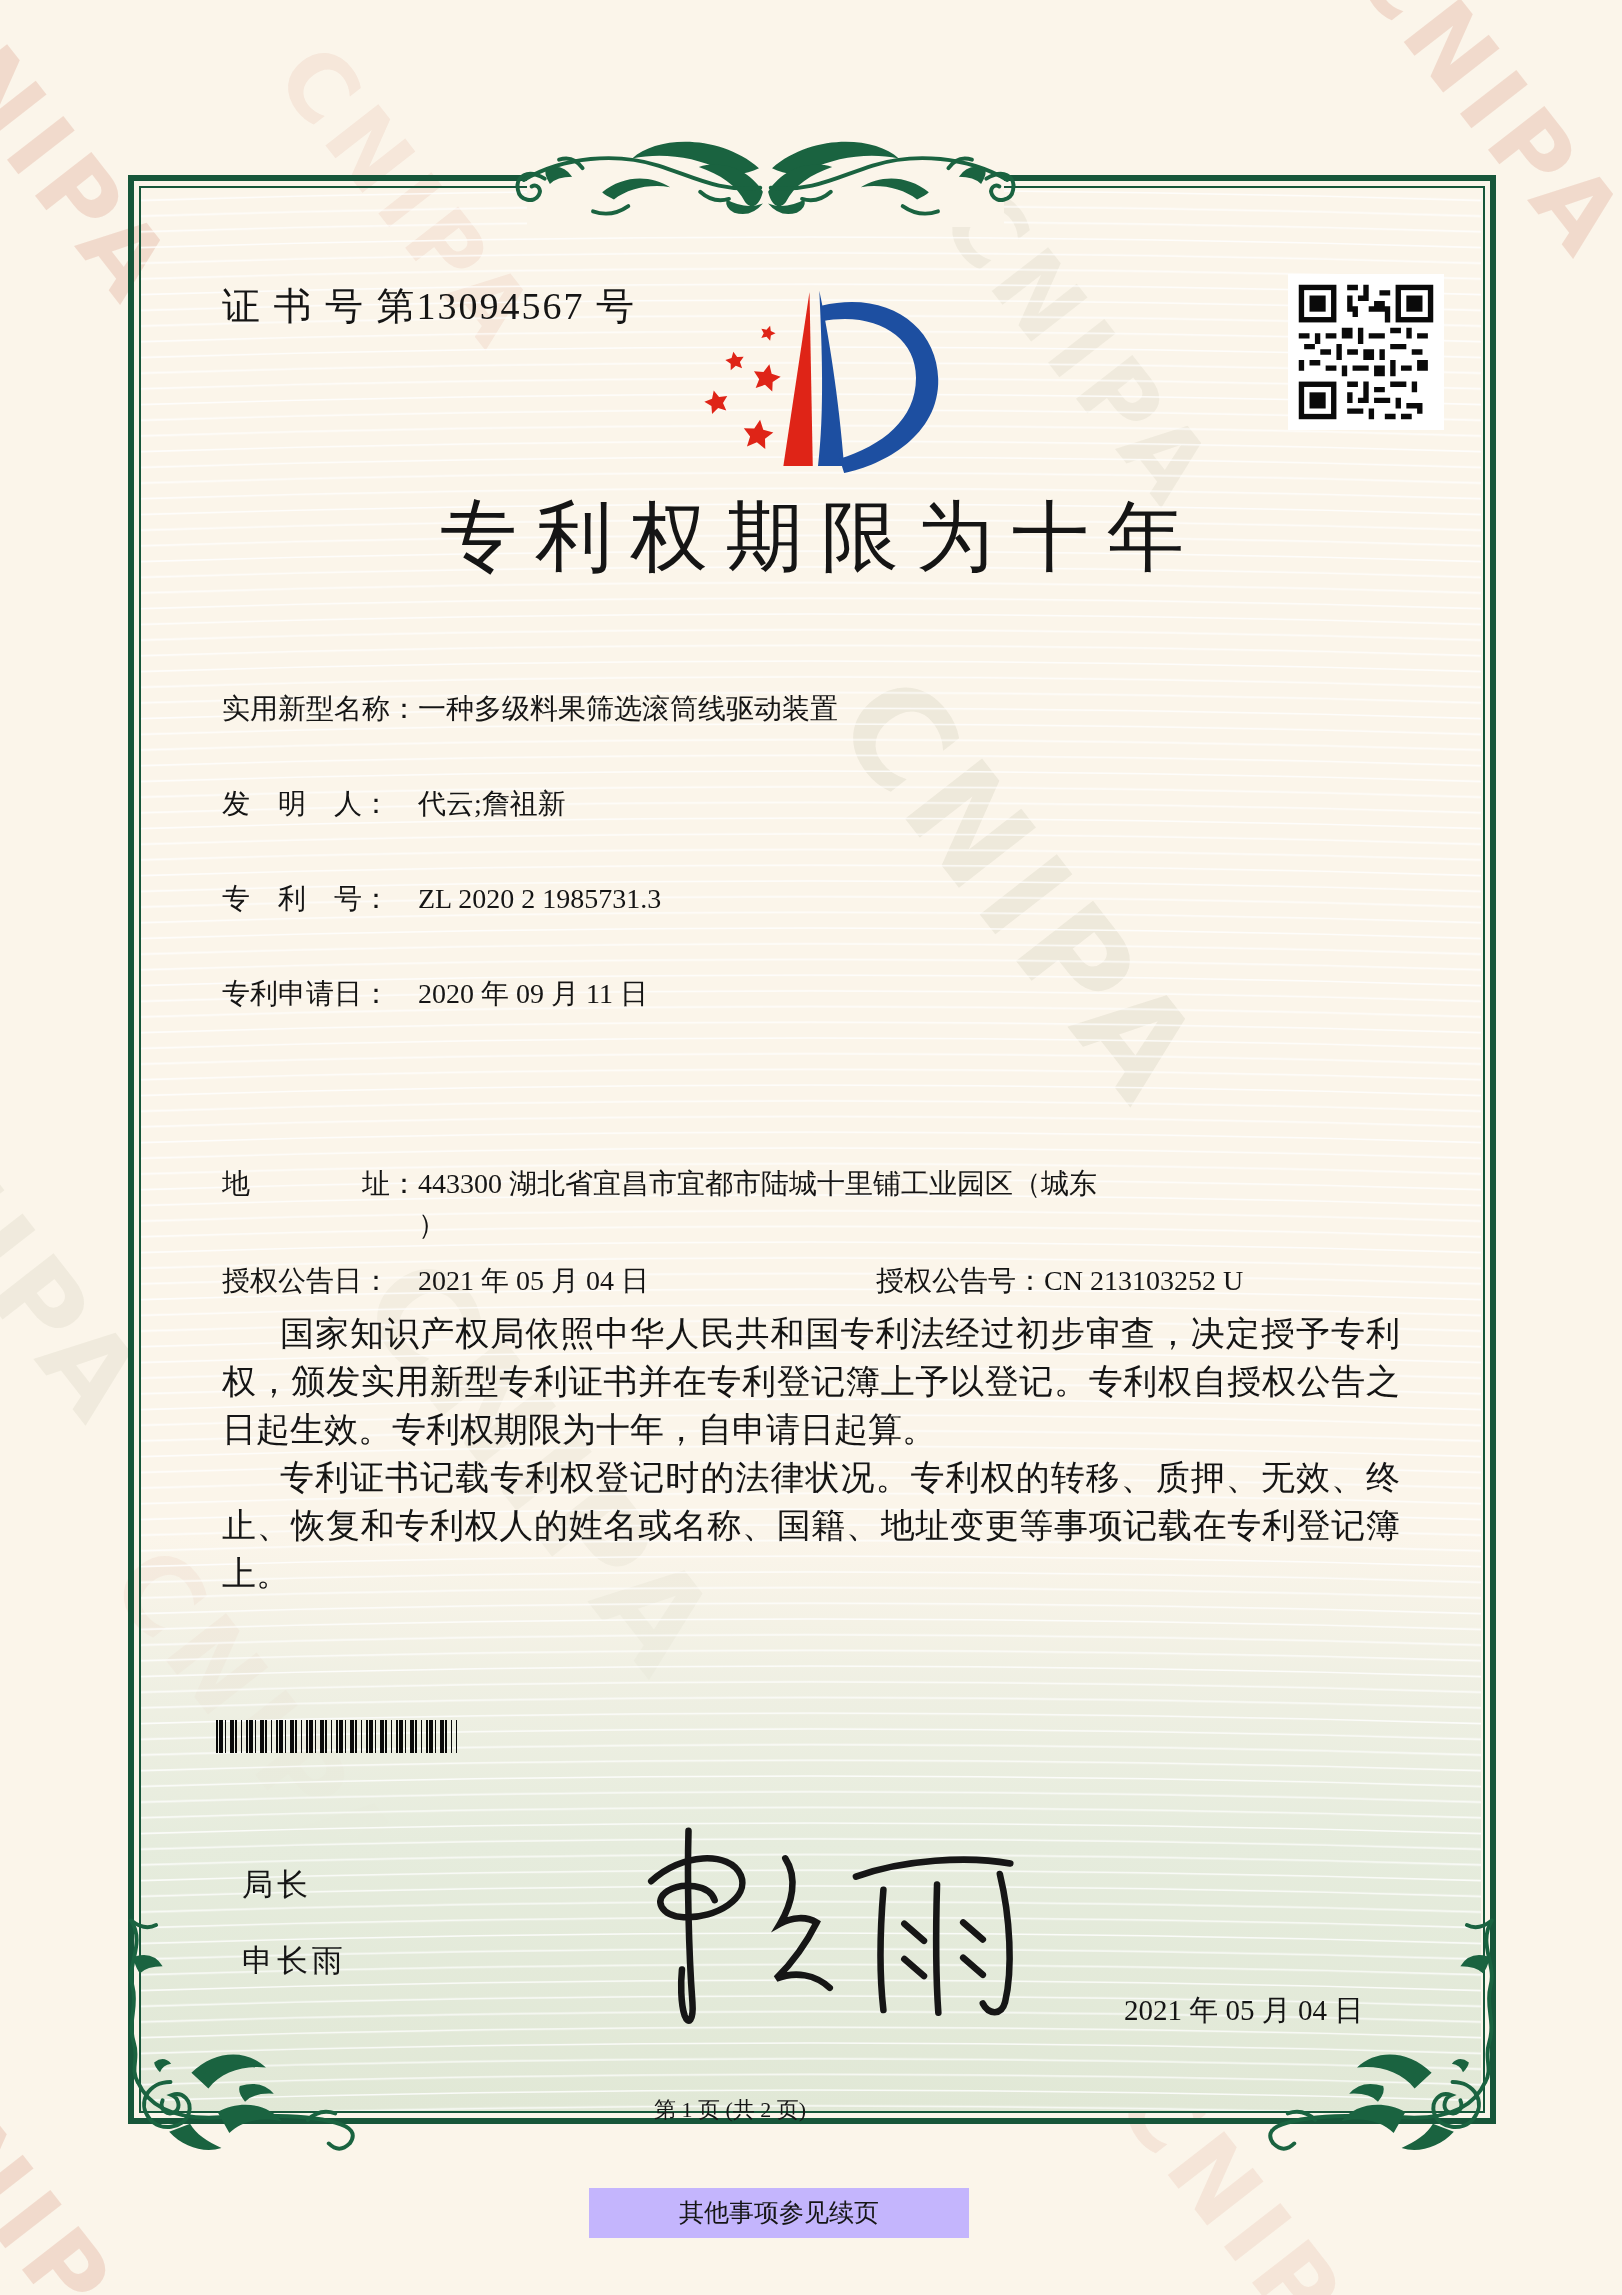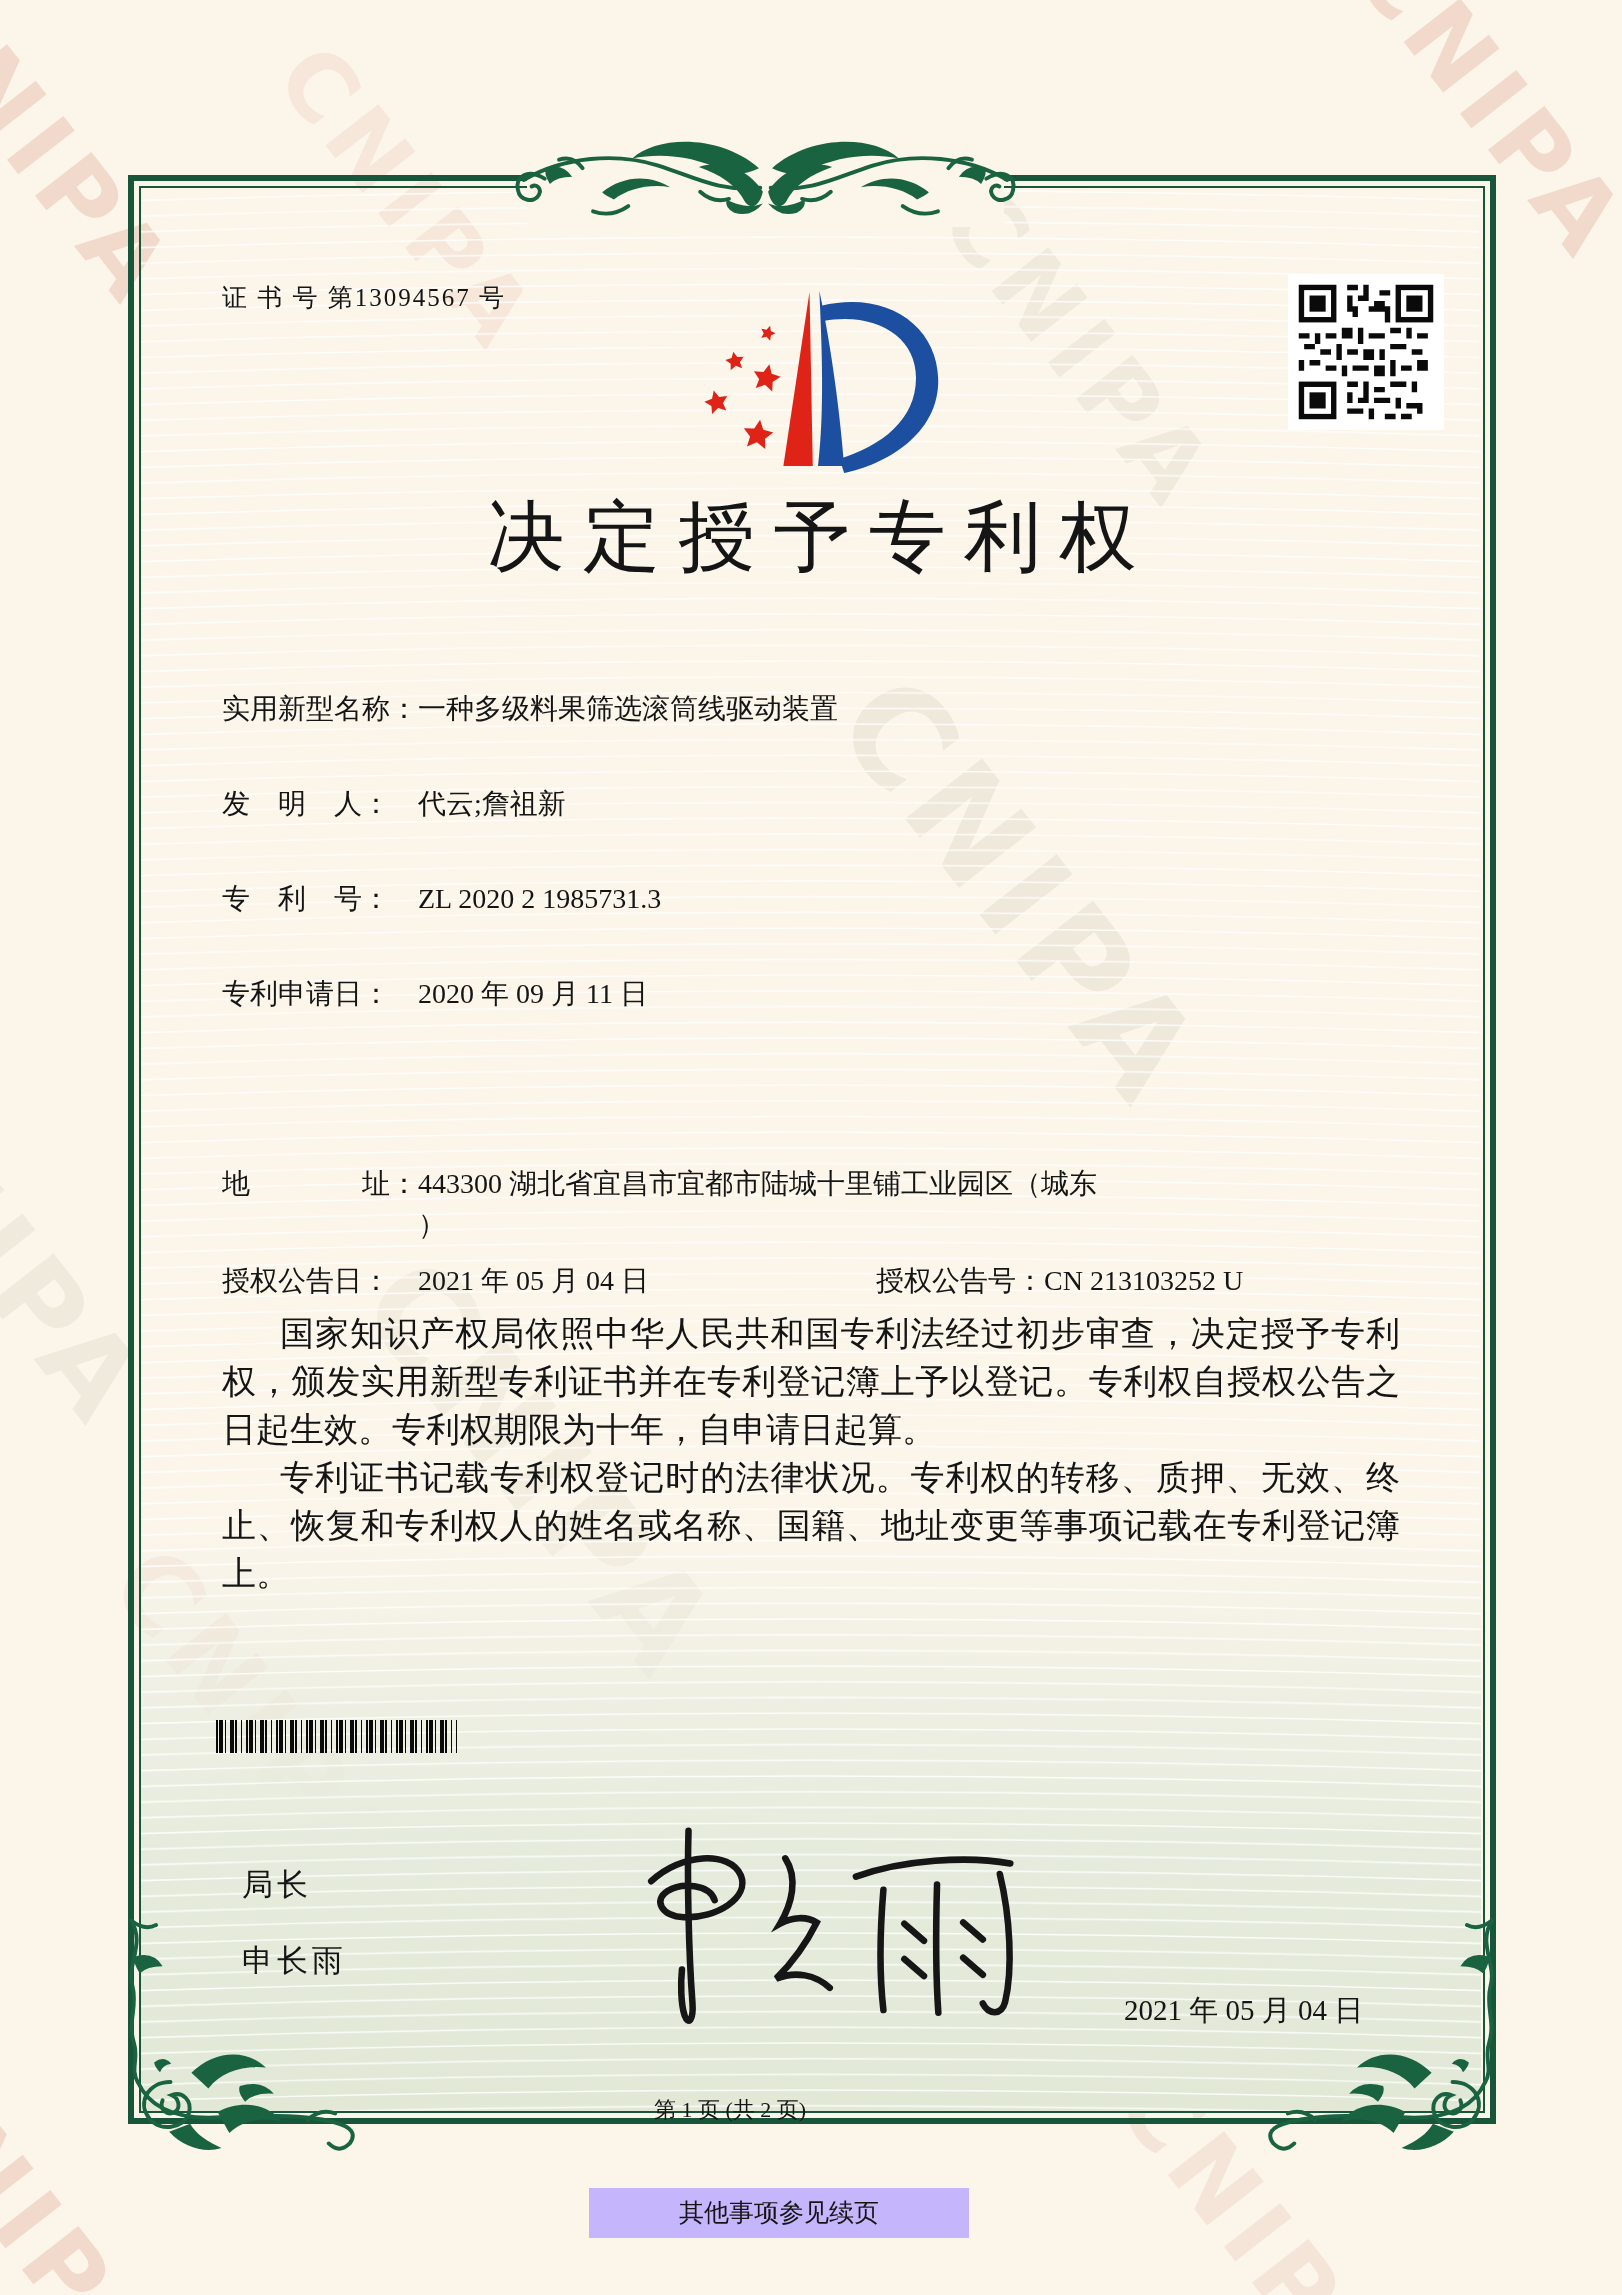--- a/index.html
+++ b/index.html
@@ -20,21 +20,21 @@
                    rgba(229,235,221,.55) 78%,#e6ecdd 86%,#e1e8d6 100%);}
   .waves{position:absolute;left:141px;top:188px;z-index:3;}
   .frame-outer{position:absolute;left:128px;top:175px;width:1368px;height:1949px;
                border:6.5px solid #17563a;box-sizing:border-box;z-index:4;}
   .frame-inner{position:absolute;left:4.6px;top:4.6px;right:4.6px;bottom:4.6px;
                border:2px solid #17563a;box-sizing:border-box;}
   .orn{position:absolute;z-index:5;}
 
   
   .ct{position:absolute;z-index:6;}
-  .cert-no{left:222px;top:281px;font-size:25px;letter-spacing:2px;}
+  .cert-no{left:222px;top:281px;font-size:38px;letter-spacing:2px;}
   .title{left:128px;top:486px;width:1368px;text-align:center;font-size:77px;
          letter-spacing:18.3px;text-indent:18.3px;font-weight:500;}
   .field{left:222px;width:1184px;font-size:28px;line-height:41px;}
   .flabel{display:inline-block;width:196px;white-space:nowrap;vertical-align:top;}
   .fvalue{display:inline-block;vertical-align:top;white-space:pre-wrap;max-width:982px;}
   .fpair2{position:absolute;left:654px;top:0;white-space:nowrap;}
   .paras{left:222px;top:1310px;width:1178px;font-size:34px;line-height:48px;
          text-align:justify;}
   .paras p{margin:0;text-indent:58px;}
   .barcode{left:216px;top:1720px;width:241px;height:33px;
@@ -157,21 +157,21 @@
                  M0 14h1v2h-1z M2 14h2v1h-2z M5 15h2v1h-2z M8 15h1v2h-1z M10 15h3v1h-3z M14 15h2v2h-2z M17 14h1v3h-1z M19 15h2v1h-2z M22 14h2v2h-2z
                  M9 18h2v1h-2z M12 18h1v3h-1z M14 19h2v1h-2z M17 18h3v1h-3z M21 18h1v2h-1z
                  M9 20h1v2h-1z M11 21h2v1h-2z M14 21h3v1h-3z M18 21h1v2h-1z M20 22h2v1h-2z
                  M9 23h3v1h-3z M13 23h1v2h-1z M16 24h2v1h-2z M19 24h2v1h-2z M22 22h1v2h-1z"></path>
       </g>
     </svg>
   </div>
 
   <div class="ct cert-no" style="position:absolute;">证 书 号 第13094567 号</div>
 
-  <div class="ct title" style="position:absolute;">决定授予专利权</div>
+  <div class="ct title" style="position:absolute;">专利权期限为十年</div>
 
   <div class="ct field" style="position:absolute;top:783px;">
     <span class="flabel">发　明　人：</span><span class="fvalue">代云;詹祖新</span>
   </div>
   <div class="ct field" style="position:absolute;top:688px;">
     <span class="flabel">实用新型名称：</span><span class="fvalue">一种多级料果筛选滚筒线驱动装置</span>
   </div>
   <div class="ct field" style="position:absolute;top:878px;">
     <span class="flabel">专　利　号：</span><span class="fvalue">ZL 2020 2 1985731.3</span>
   </div>

